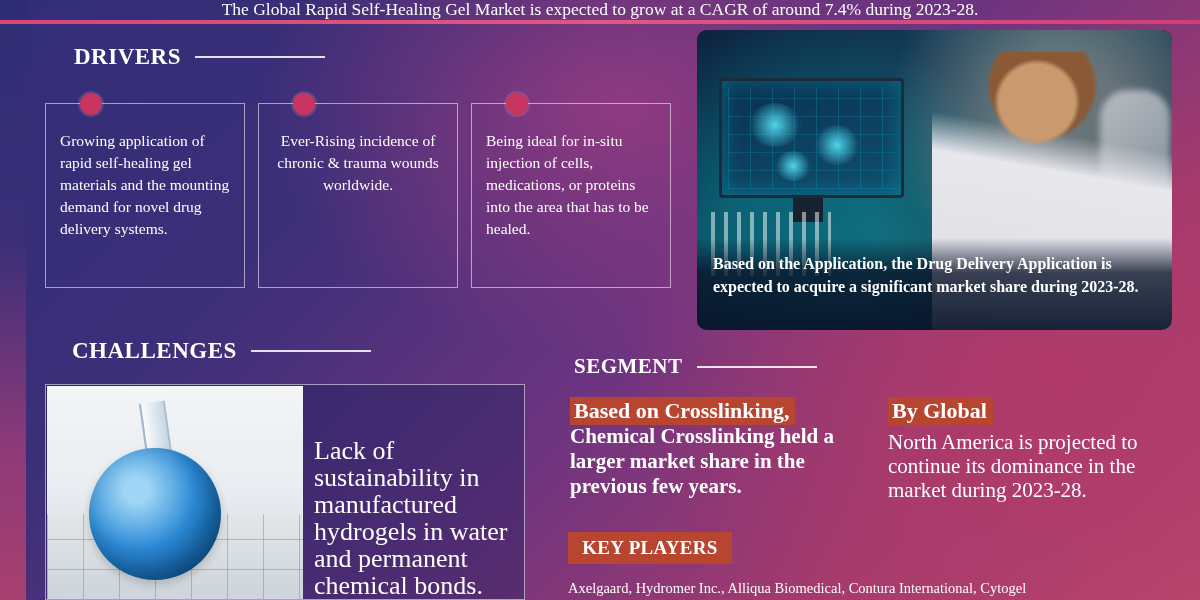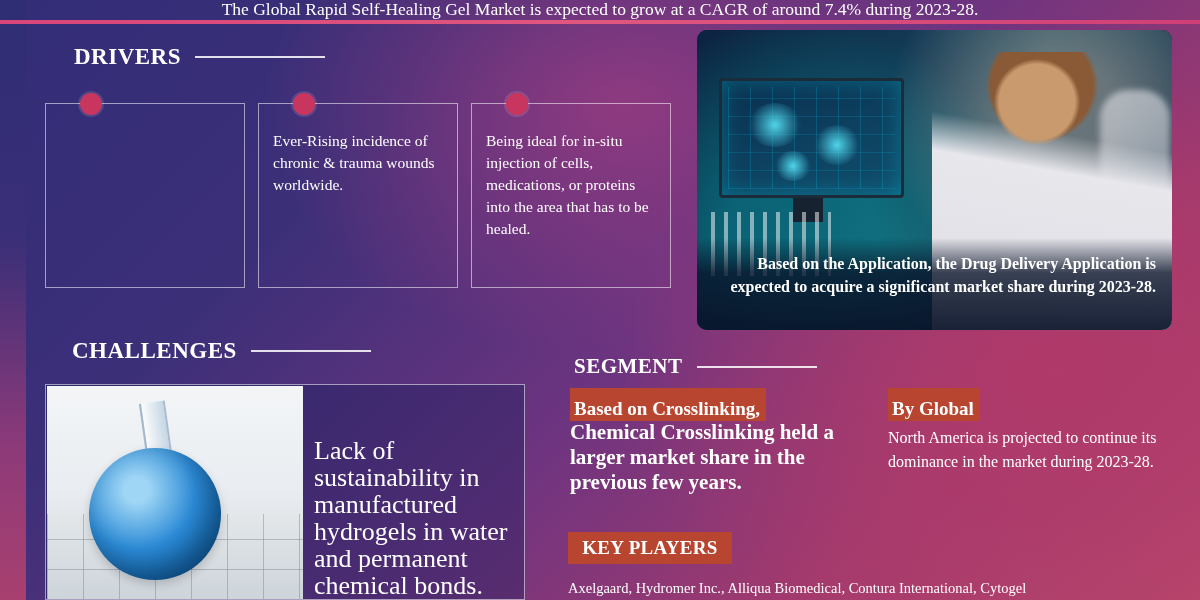--- a/index.html
+++ b/index.html
@@ -59,21 +59,21 @@
   .driver-card .dot {
     position: absolute; left: 34px; top: -11px;
     width: 22px; height: 22px; border-radius: 50%;
     background: #c8365f; box-shadow: 0 0 0 2px rgba(255,255,255,.12);
   }
   .driver-card .body {
     color: #ffffff; font-size: 15.5px; line-height: 22px;
     font-family: "Liberation Serif", serif;
   }
   #driver-0 { left: 45px; }
-  #driver-1 { left: 258px; }
+  #driver-1 { left: 258px; text-align: center; }
   #driver-2 { left: 471px; }
 
   
   .photo-panel {
     position: absolute; left: 697px; top: 30px; width: 475px; height: 300px;
     border-radius: 10px; overflow: hidden;
     background: #0e1b33;
   }
   .lab-bg {
     position: absolute; inset: 0;
@@ -117,21 +117,21 @@
   .tubes {
     position: absolute; left: 14px; bottom: 54px; width: 120px; height: 64px;
     background:
       repeating-linear-gradient(90deg, rgba(255,255,255,.5) 0 4px, rgba(255,255,255,0) 4px 13px);
     filter: blur(.4px);
   }
   .photo-caption {
     position: absolute; left: 0; right: 0; bottom: 0; height: 92px;
     background: linear-gradient(180deg, rgba(8,18,40,0) 0%, rgba(8,18,40,.78) 38%, rgba(8,18,40,.92) 100%);
     color: #fff; font-size: 16px; line-height: 23px; font-weight: bold;
-    text-align: right; padding: 14px 16px 0 16px;
+    text-align: left; padding: 14px 16px 0 16px;
     font-family: "Liberation Serif", serif;
   }
 
   
   .challenge-card {
     position: absolute; left: 45px; top: 384px; width: 480px; height: 216px;
     border: 1px solid rgba(255,255,255,.55);
     background: rgba(20,30,90,.35);
     overflow: hidden;
   }
@@ -162,28 +162,28 @@
     transform: rotate(-8deg);
   }
   .challenge-text {
     position: absolute; left: 268px; top: 52px; width: 206px;
     color: #ffffff; font-size: 26px; line-height: 27px;
     font-family: "Liberation Serif", serif;
   }
 
   
   .seg-label {
-    display: inline; color: #ffffff; font-weight: bold; font-size: 19px;
-    background: #b8452f; padding: 10px 6px 2px 4px;
+    display: inline; color: #ffffff; font-weight: bold; font-size: 22px;
+    background: #b8452f; padding: 1px 6px 2px 4px;
   }
   .seg-block { position: absolute; color: #ffffff; font-family: "Liberation Serif", serif; }
   #seg-cross { left: 570px; top: 398px; width: 290px; }
   #seg-cross .rest { font-size: 21px; font-weight: bold; line-height: 25px; }
   #seg-region { left: 888px; top: 398px; width: 270px; }
-  #seg-region .rest { font-size: 16px; line-height: 24px; margin-top: 6px; }
+  #seg-region .rest { font-size: 21px; line-height: 24px; margin-top: 6px; }
 
   .key-players-badge {
     position: absolute; left: 568px; top: 532px; width: 164px; height: 32px;
     background: #b8452f; color: #ffffff; font-weight: bold; font-size: 19px;
     display: flex; align-items: center; justify-content: center;
     letter-spacing: .3px;
   }
   .key-players-text {
     position: absolute; left: 568px; top: 578px; width: 620px;
     color: #ffffff; font-size: 14.5px; line-height: 20px;
@@ -199,20 +199,21 @@
   <div class="headline">The Global Rapid Self-Healing Gel Market is expected to grow at a CAGR of around 7.4% during 2023-28.</div>
   <div class="headline-rule"></div>
 
   <div class="sec-title" id="drivers-title">
     <span class="txt">DRIVERS</span>
     <span class="line"></span>
   </div>
 
   <div class="driver-card" id="driver-0">
     <span class="dot"></span>
+    <div class="body">Growing application of rapid self-healing gel materials and the mounting demand for novel drug delivery systems.</div>
   </div>
   <div class="driver-card" id="driver-1">
     <span class="dot"></span>
     <div class="body">Ever-Rising incidence of chronic &amp; trauma wounds worldwide.</div>
   </div>
   <div class="driver-card" id="driver-2">
     <span class="dot"></span>
     <div class="body">Being ideal for in-situ injection of cells, medications, or proteins into the area that has to be healed.</div>
   </div>
 

